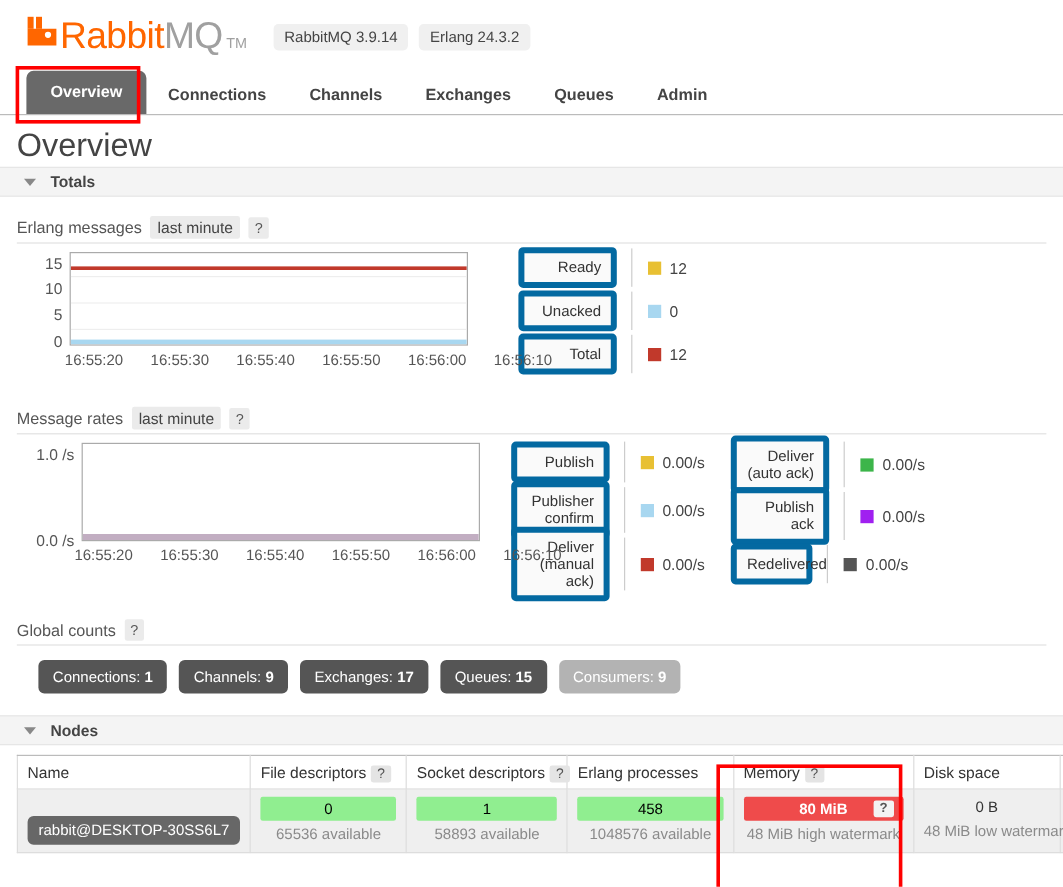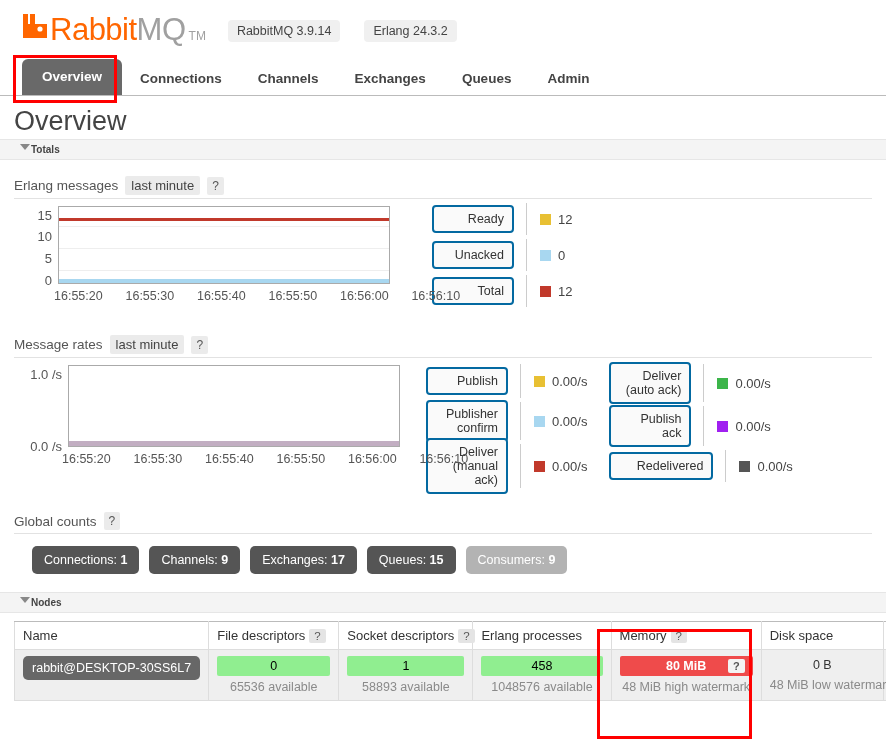--- a/index.html
+++ b/index.html
@@ -28,21 +28,21 @@
   .logo-mq { font-size: 31px; color: #a0a0a0; letter-spacing: -0.5px; font-weight: 400; line-height: 1; }
   .logo-tm { font-size: 12px; color: #a0a0a0; margin-left: 3px; }
   .version-pill {
     background: #f0f0f0;
     color: #444;
     font-size: 12.5px;
     padding: 4px 9px;
     border-radius: 4px;
     white-space: nowrap;
   }
-  #version-group { display: flex; gap: 24px; margin-left: 12px; align-self: center; margin-top: 4px; justify-content: center; }
+  #version-group { display: flex; gap: 9px; margin-left: 12px; align-self: center; margin-top: 4px; justify-content: center; }
 
   
   #nav {
     position: relative;
     height: 46px;
     border-bottom: 1px solid #bbb;
     padding-left: 22px;
     display: flex;
     align-items: flex-end;
     gap: 0;
@@ -81,26 +81,26 @@
     color: #444;
     margin: 10px 0 2px 14px;
     line-height: 1.15;
   }
 
   .section-bar {
     background: #f4f4f4;
     border-top: 1px solid #e6e6e6;
     border-bottom: 1px solid #e6e6e6;
     padding: 4px 0 4px 20px;
-    font-size: 10px;
+    font-size: 13px;
     font-weight: bold;
     color: #ff6600;
     display: flex;
-    align-items: flex-start;
-    gap: 1px;
+    align-items: center;
+    gap: 12px;
     margin-top: 2px;
   }
   .section-bar .caret {
     width: 0; height: 0;
     border-left: 5px solid transparent;
     border-right: 5px solid transparent;
     border-top: 6px solid #888;
     display: inline-block;
   }
   .section-bar .sec-label { color: #444; }
@@ -161,21 +161,21 @@
     color: #555;
     white-space: nowrap;
   }
 
   .legend { margin-left: 18px; display: flex; flex-direction: column; }
   .legend-row { display: flex; align-items: center; height: 36px; }
   .legend-btn {
     width: 82px;
     text-align: right;
     background: #fafafa;
-    border: 2px solid #0369a1;
+    border: 5px solid #0369a1;
     border-radius: 4px;
     font-size: 12.5px;
     color: #333;
     padding: 5px 8px;
     line-height: 1.12;
     cursor: pointer;
   }
   .legend-sep { width: 1px; background: #ccc; align-self: stretch; margin: 2px 0 2px 12px; }
   .swatch { width: 11px; height: 11px; margin-left: 13px; display: inline-block; }
   .legend-val { font-size: 13px; color: #444; margin-left: 7px; }
@@ -231,20 +231,21 @@
     cursor: pointer;
   }
   .node-badge {
     background: #676767;
     color: #fff;
     padding: 5px 9px;
     border-radius: 5px;
     display: inline-block;
     font-size: 12.5px;
     cursor: pointer;
+    margin-top: 16px;
   }
   td.name-cell { text-align: left; }
   .bar {
     height: 20px;
     line-height: 20px;
     color: #000;
     font-size: 12.5px;
     text-align: center;
     border-radius: 2px;
     position: relative;
@@ -420,21 +421,21 @@
         <span class="swatch" style="background:#3cb54a;"></span>
         <span class="legend-val">0.00/s</span>
       </div>
       <div class="legend-row" style="height:44px;">
         <div class="legend-btn">Publish ack</div>
         <div class="legend-sep"></div>
         <span class="swatch" style="background:#a020f0;"></span>
         <span class="legend-val">0.00/s</span>
       </div>
       <div class="legend-row" style="height:36px;">
-        <div class="legend-btn" style="width:104px;">Redelivered</div>
+        <div class="legend-btn" style="width:68px;">Redelivered</div>
         <div class="legend-sep"></div>
         <span class="swatch" style="background:#555555;"></span>
         <span class="legend-val">0.00/s</span>
       </div>
     </div>
   </div>
 
   <div class="sub-head" style="margin-top:22px;">
     <span>Global counts</span>
     <span class="qmark">?</span>

